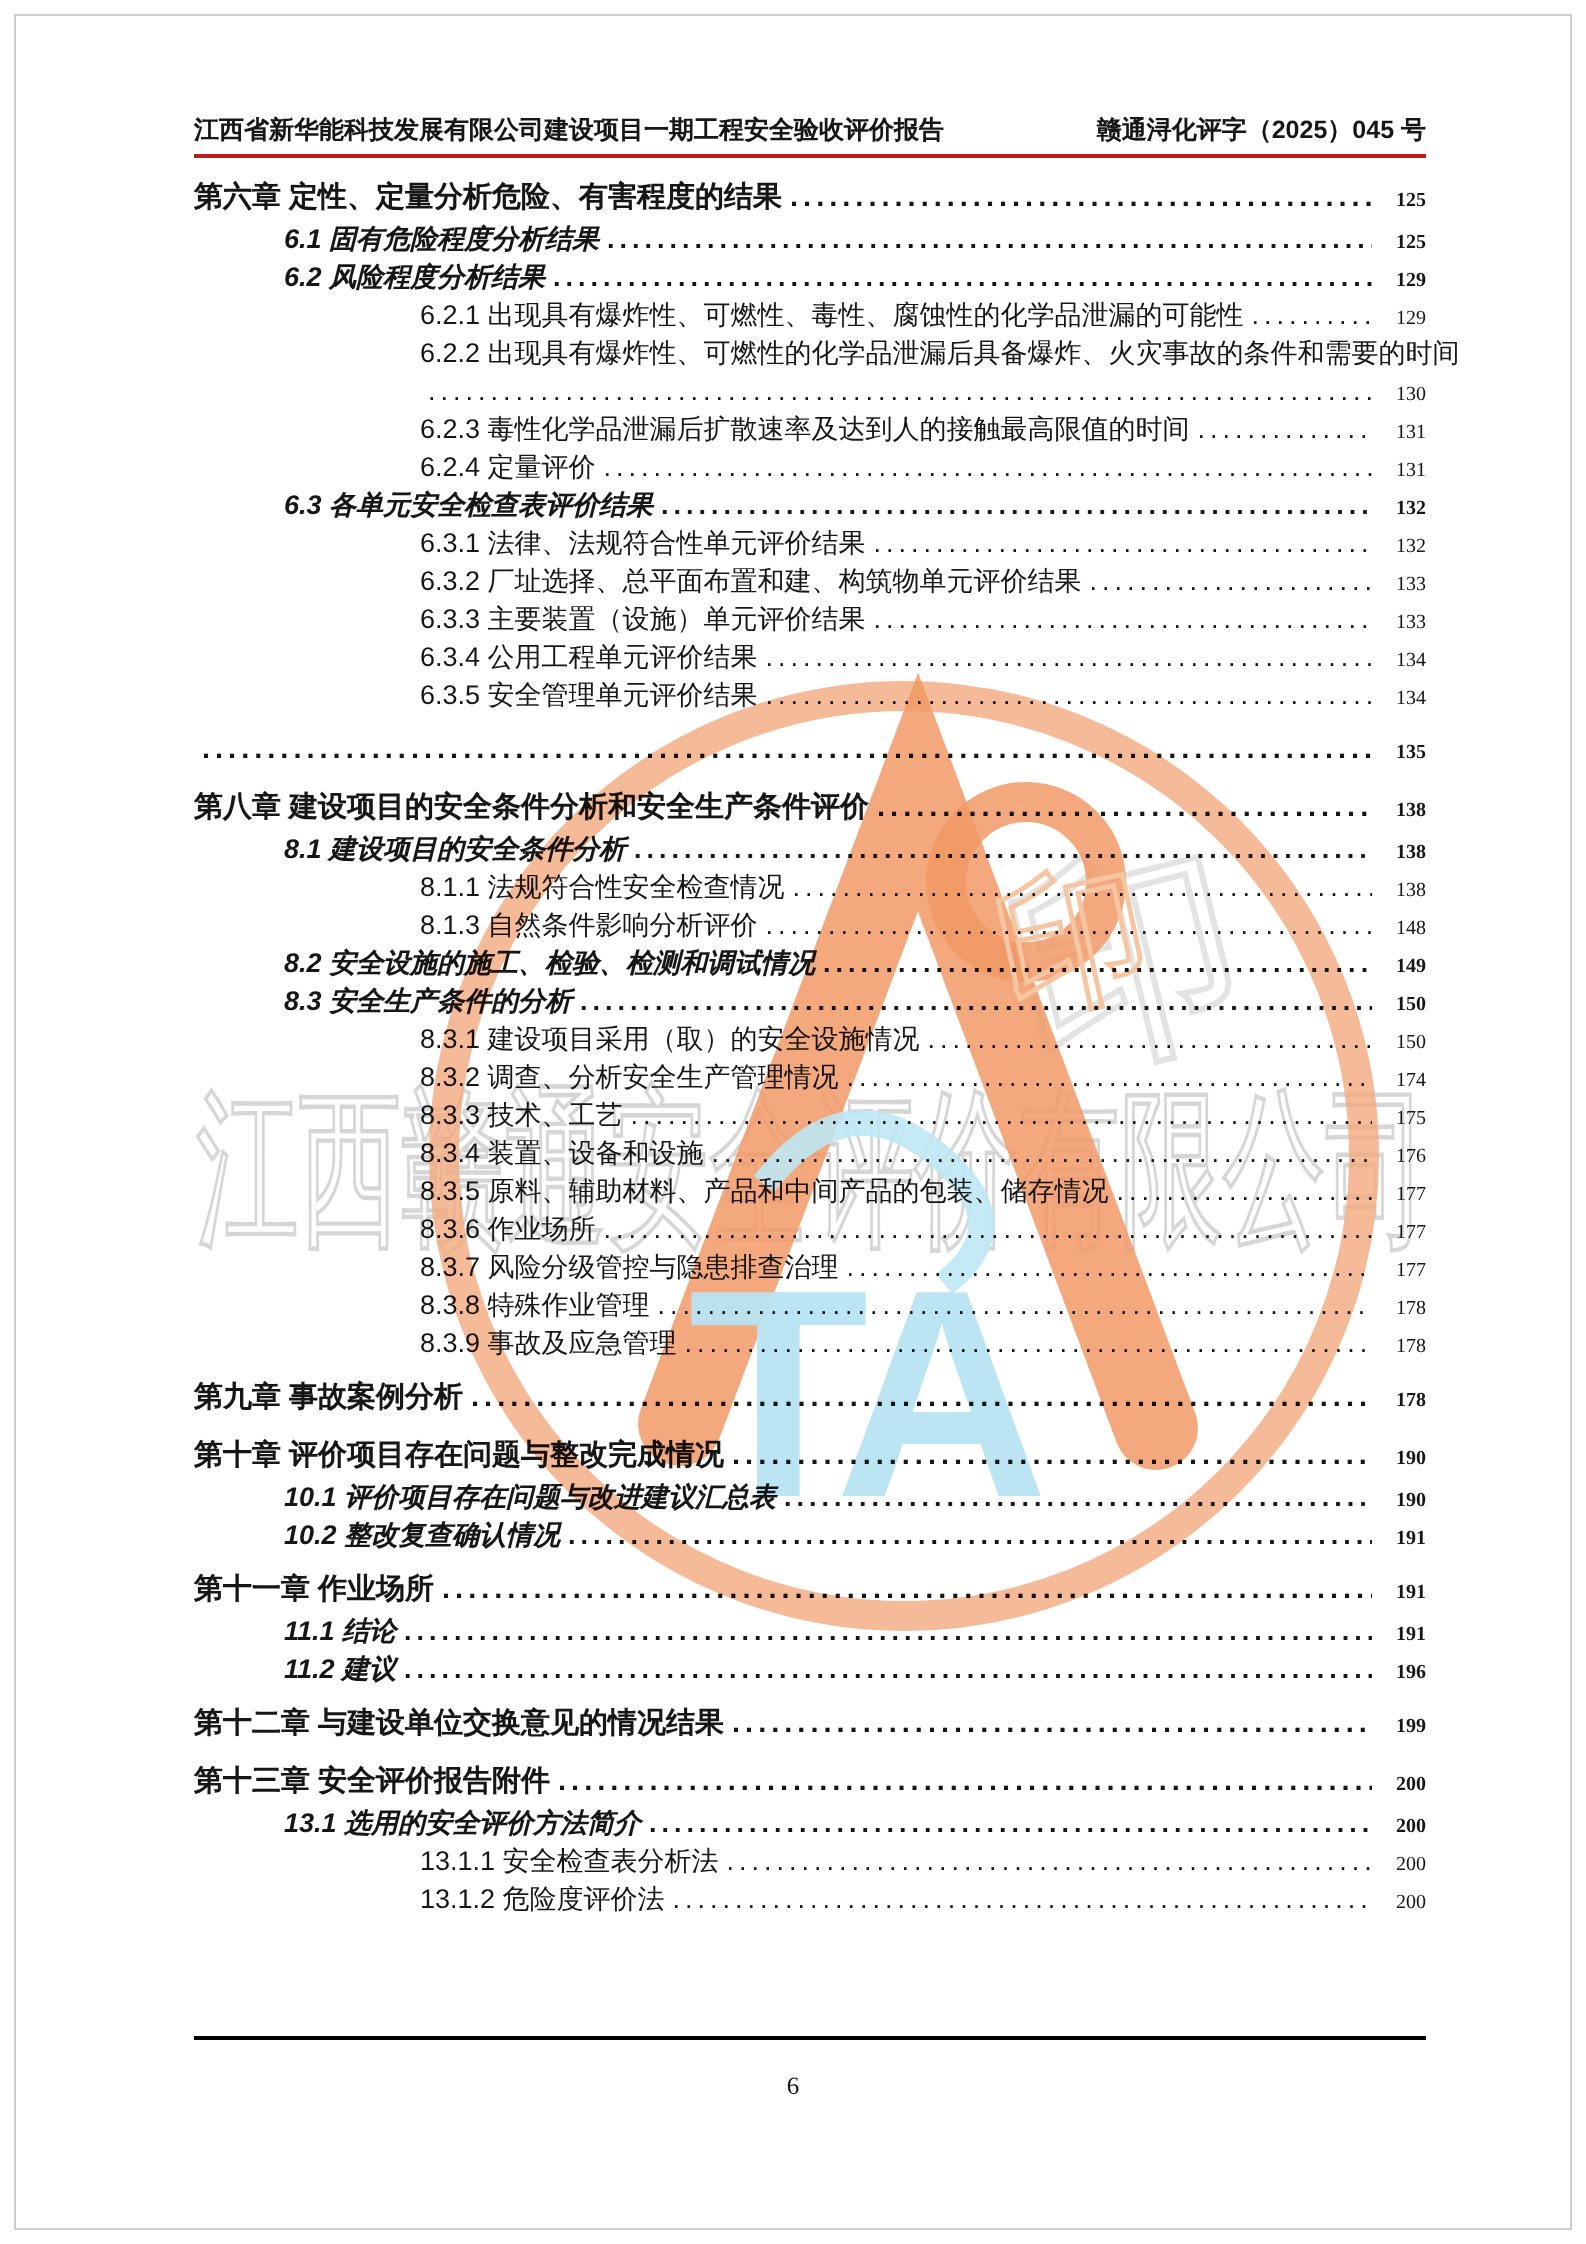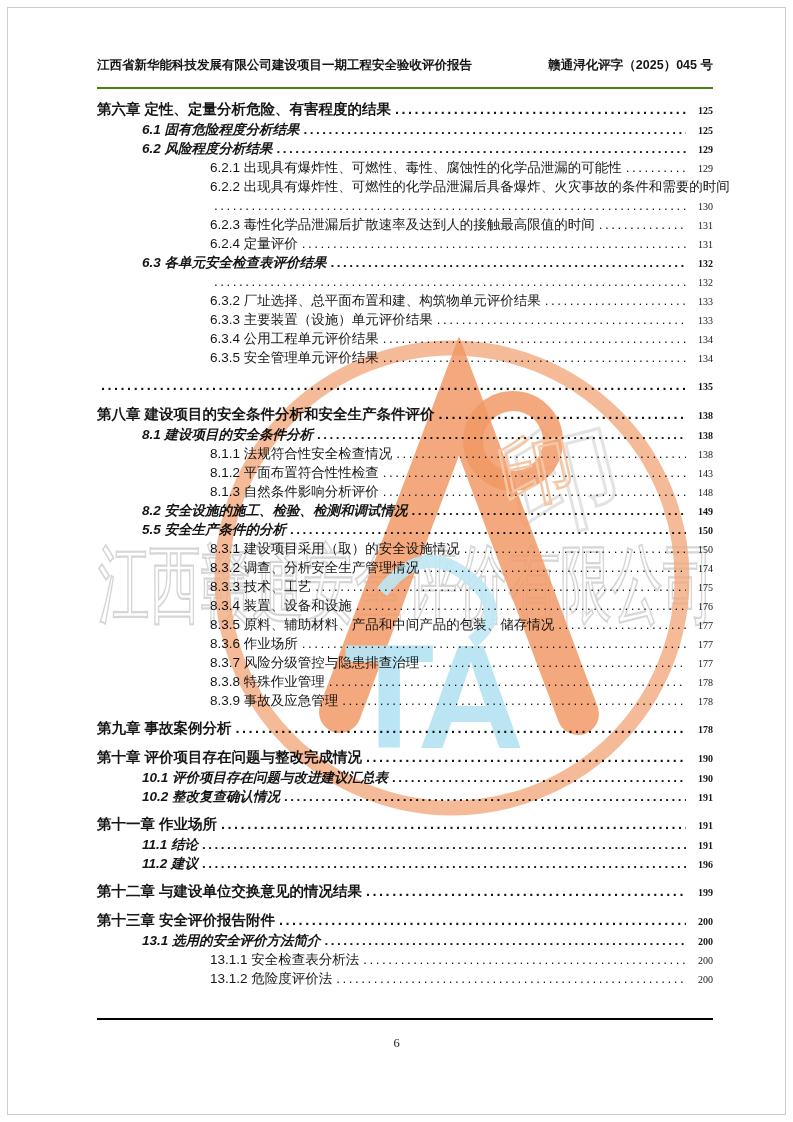--- a/index.html
+++ b/index.html
@@ -4,21 +4,21 @@
 <style>
   html,body{margin:0;padding:0;background:#ffffff;}
   .page{
     position:relative;width:793px;height:1122px;background:#ffffff;
     font-family:"Liberation Sans",sans-serif;color:#161616;overflow:hidden;
   }
   .scan-border{position:absolute;inset:7px;border:1px solid #cdcdcd;pointer-events:none;}
   .content{position:absolute;left:97px;top:57px;width:616px;}
   .doc-header{
     display:flex;justify-content:space-between;align-items:flex-end;
-    font-size:12.5px;font-weight:bold;padding-bottom:13px;border-bottom:2px solid #4d7c0f;
+    font-size:12.5px;font-weight:bold;padding-bottom:3px;border-bottom:2px solid #b91c1c;
     white-space:nowrap;
   }
   .toc{margin-top:9px;position:relative;z-index:2;}
   .row{display:flex;align-items:baseline;line-height:19px;height:19px;}
   .row .label{white-space:nowrap;}
   .row.ch{font-weight:bold;font-size:14.5px;height:22px;line-height:22px;margin-top:7px;}
   .row.l2{font-weight:bold;font-style:italic;font-size:13.5px;padding-left:45px;}
   .row.l3{font-size:13.5px;padding-left:113px;}
   .leader{flex:1;overflow:hidden;white-space:nowrap;margin:0 3px 0 4px;}
   .leader::after{
@@ -106,20 +106,21 @@
           <span class="label">6.2.4 定量评价</span>
           <span class="leader"></span>
           <span class="pagenum">131</span>
         </div>
         <div class="row l2">
           <span class="label">6.3 各单元安全检查表评价结果</span>
           <span class="leader"></span>
           <span class="pagenum">132</span>
         </div>
         <div class="row l3">
+          <span class="label">6.3.1 法律、法规符合性单元评价结果</span>
           <span class="leader"></span>
           <span class="pagenum">132</span>
         </div>
         <div class="row l3">
           <span class="label">6.3.2 厂址选择、总平面布置和建、构筑物单元评价结果</span>
           <span class="leader"></span>
           <span class="pagenum">133</span>
         </div>
         <div class="row l3">
           <span class="label">6.3.3 主要装置（设施）单元评价结果</span>
@@ -149,36 +150,31 @@
           <span class="label">8.1 建设项目的安全条件分析</span>
           <span class="leader"></span>
           <span class="pagenum">138</span>
         </div>
         <div class="row l3">
           <span class="label">8.1.1 法规符合性安全检查情况</span>
           <span class="leader"></span>
           <span class="pagenum">138</span>
         </div>
         <div class="row l3">
-          <span class="label">8.1.2 平面布置符合性性检查</span>
-          <span class="leader"></span>
-          <span class="pagenum">143</span>
-        </div>
-        <div class="row l3">
           <span class="label">8.1.3 自然条件影响分析评价</span>
           <span class="leader"></span>
           <span class="pagenum">148</span>
         </div>
         <div class="row l2">
           <span class="label">8.2 安全设施的施工、检验、检测和调试情况</span>
           <span class="leader"></span>
           <span class="pagenum">149</span>
         </div>
         <div class="row l2">
-          <span class="label">5.5 安全生产条件的分析</span>
+          <span class="label">8.3 安全生产条件的分析</span>
           <span class="leader"></span>
           <span class="pagenum">150</span>
         </div>
         <div class="row l3">
           <span class="label">8.3.1 建设项目采用（取）的安全设施情况</span>
           <span class="leader"></span>
           <span class="pagenum">150</span>
         </div>
         <div class="row l3">
           <span class="label">8.3.2 调查、分析安全生产管理情况</span>

